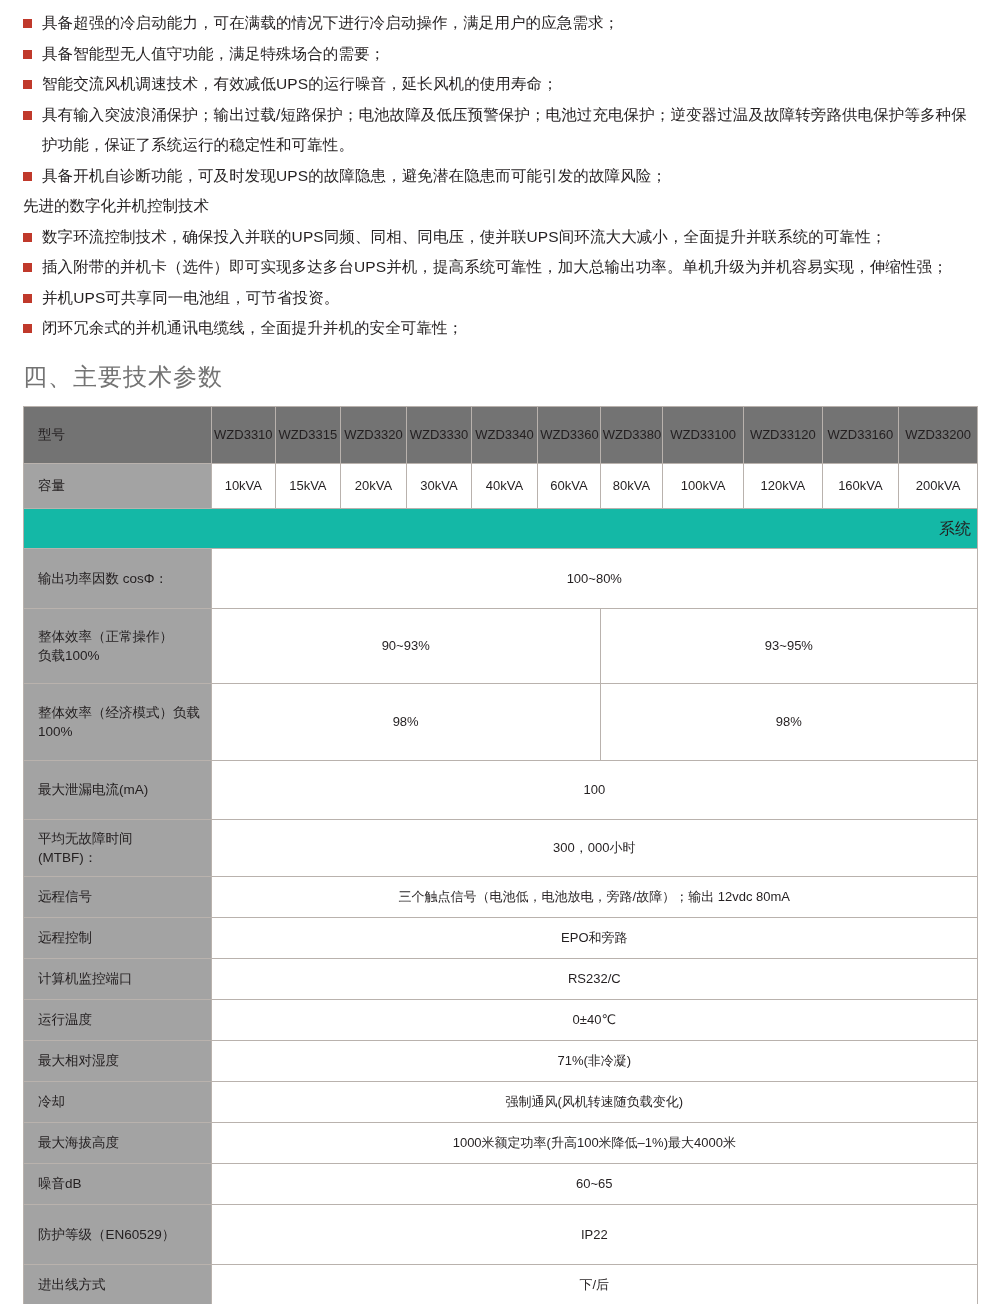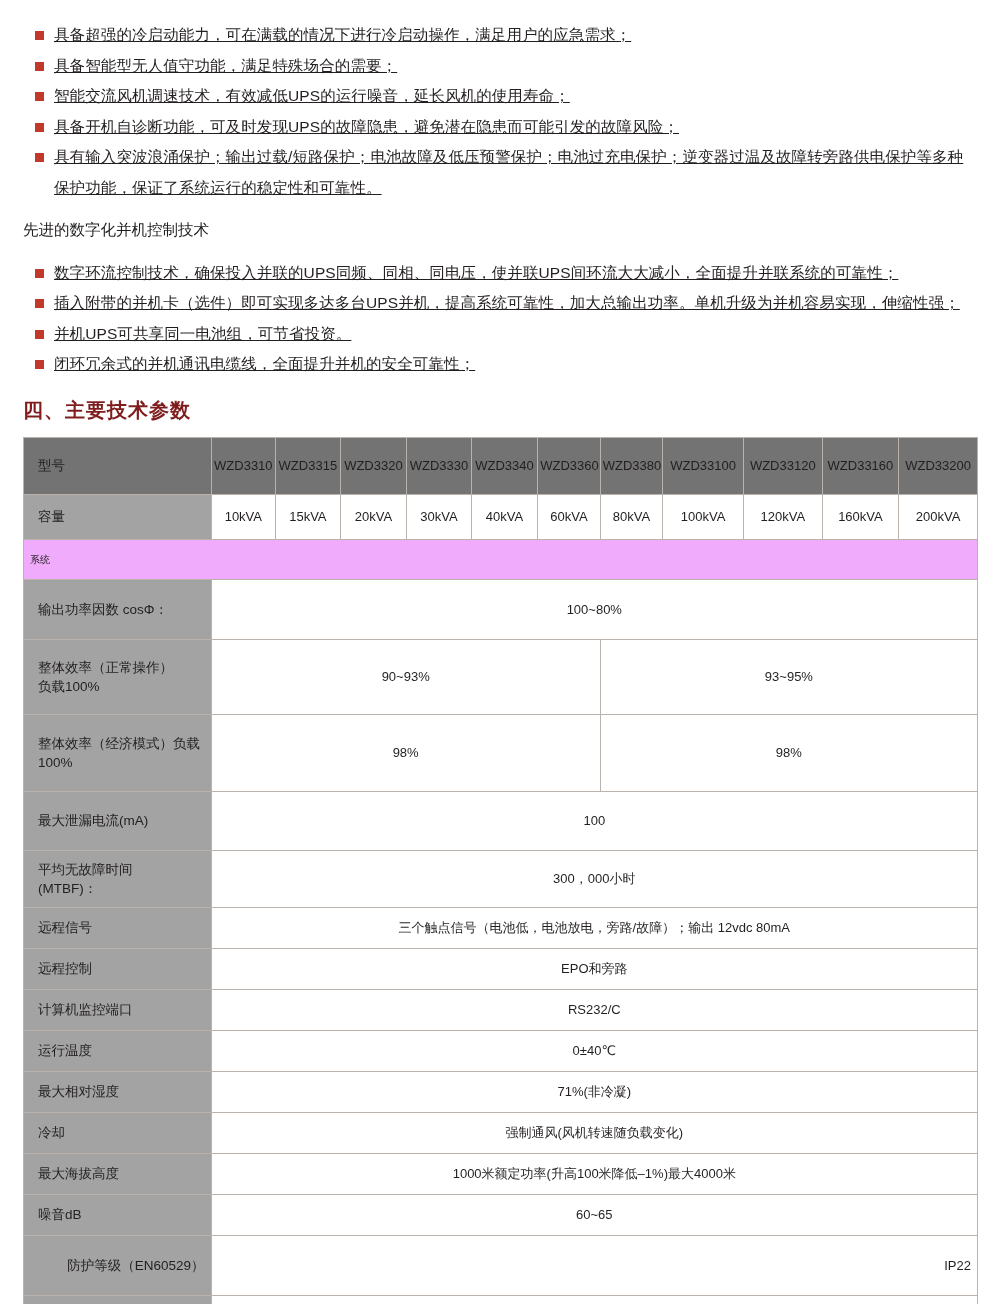--- a/index.html
+++ b/index.html
@@ -17,24 +17,23 @@
   .page {
     position: relative;
     width: 1000px;
     height: 1304px;
     box-sizing: border-box;
     padding: 8px 22px 0 22px;
   }
 
   
   .bullet-list {
-    margin: 12px;
+    margin: 0;
     padding: 0;
     list-style: none;
-    text-decoration: underline;
   }
   .bullet-item {
     position: relative;
     font-size: 15.5px;
     line-height: 30.5px;
     padding-left: 20px;
     letter-spacing: 0.1px;
   }
   .bullet-item::before {
     content: "";
@@ -46,23 +45,23 @@
     background: #c0392b;
   }
   .plain-line {
     font-size: 15.5px;
     line-height: 30.5px;
     padding-left: 1px;
   }
 
   
   .section-heading {
-    color: #7f1d1d;
-    font-size: 20px;
-    font-weight: bold;
+    color: #737373;
+    font-size: 24px;
+    font-weight: normal;
     margin: 17px 0 13px 1px;
     letter-spacing: 1px;
   }
 
   
   table.spec {
     width: 955px;
     border-collapse: collapse;
     table-layout: fixed;
     font-size: 13px;
@@ -92,48 +91,49 @@
     padding-right: 2px;
   }
   .row-cap td {
     height: 32px;
     text-align: center;
   }
   .row-cap td.rowhead {
     text-align: left;
   }
   .row-system td {
-    background: #f0abfc;
+    background: #14b8a6;
     height: 27px;
-    font-size: 10px;
+    font-size: 16px;
     padding-left: 14px;
+    text-align: right;
   }
   .val-center {
     text-align: center;
   }
   .tall-1 { height: 47px; }
   .tall-2 { height: 62px; }
   .tall-3 { height: 64px; }
   .tall-4 { height: 46px; margin-left: 28px; }
   .tall-5 { height: 44px; }
   .row-std { height: 28px; }
-  .row-multiline { height: 47px; text-align: right; }
+  .row-multiline { height: 47px; }
   .two-line { white-space: pre-line; line-height: 19px; }
 </style>
 </head>
 <body>
 
 <div class="page">
 
   <ul class="bullet-list">
     <li class="bullet-item">具备超强的冷启动能力，可在满载的情况下进行冷启动操作，满足用户的应急需求；</li>
     <li class="bullet-item">具备智能型无人值守功能，满足特殊场合的需要；</li>
     <li class="bullet-item">智能交流风机调速技术，有效减低UPS的运行噪音，延长风机的使用寿命；</li>
+    <li class="bullet-item">具有输入突波浪涌保护；输出过载/短路保护；电池故障及低压预警保护；电池过充电保护；逆变器过温及故障转旁路供电保护等多种保护功能，保证了系统运行的稳定性和可靠性。</li>
     <li class="bullet-item">具备开机自诊断功能，可及时发现UPS的故障隐患，避免潜在隐患而可能引发的故障风险；</li>
-    <li class="bullet-item">具有输入突波浪涌保护；输出过载/短路保护；电池故障及低压预警保护；电池过充电保护；逆变器过温及故障转旁路供电保护等多种保护功能，保证了系统运行的稳定性和可靠性。</li>
   </ul>
 
   <div class="plain-line">先进的数字化并机控制技术</div>
 
   <ul class="bullet-list">
     <li class="bullet-item">数字环流控制技术，确保投入并联的UPS同频、同相、同电压，使并联UPS间环流大大减小，全面提升并联系统的可靠性；</li>
     <li class="bullet-item">插入附带的并机卡（选件）即可实现多达多台UPS并机，提高系统可靠性，加大总输出功率。单机升级为并机容易实现，伸缩性强；</li>
     <li class="bullet-item">并机UPS可共享同一电池组，可节省投资。</li>
     <li class="bullet-item">闭环冗余式的并机通讯电缆线，全面提升并机的安全可靠性；</li>
   </ul>

